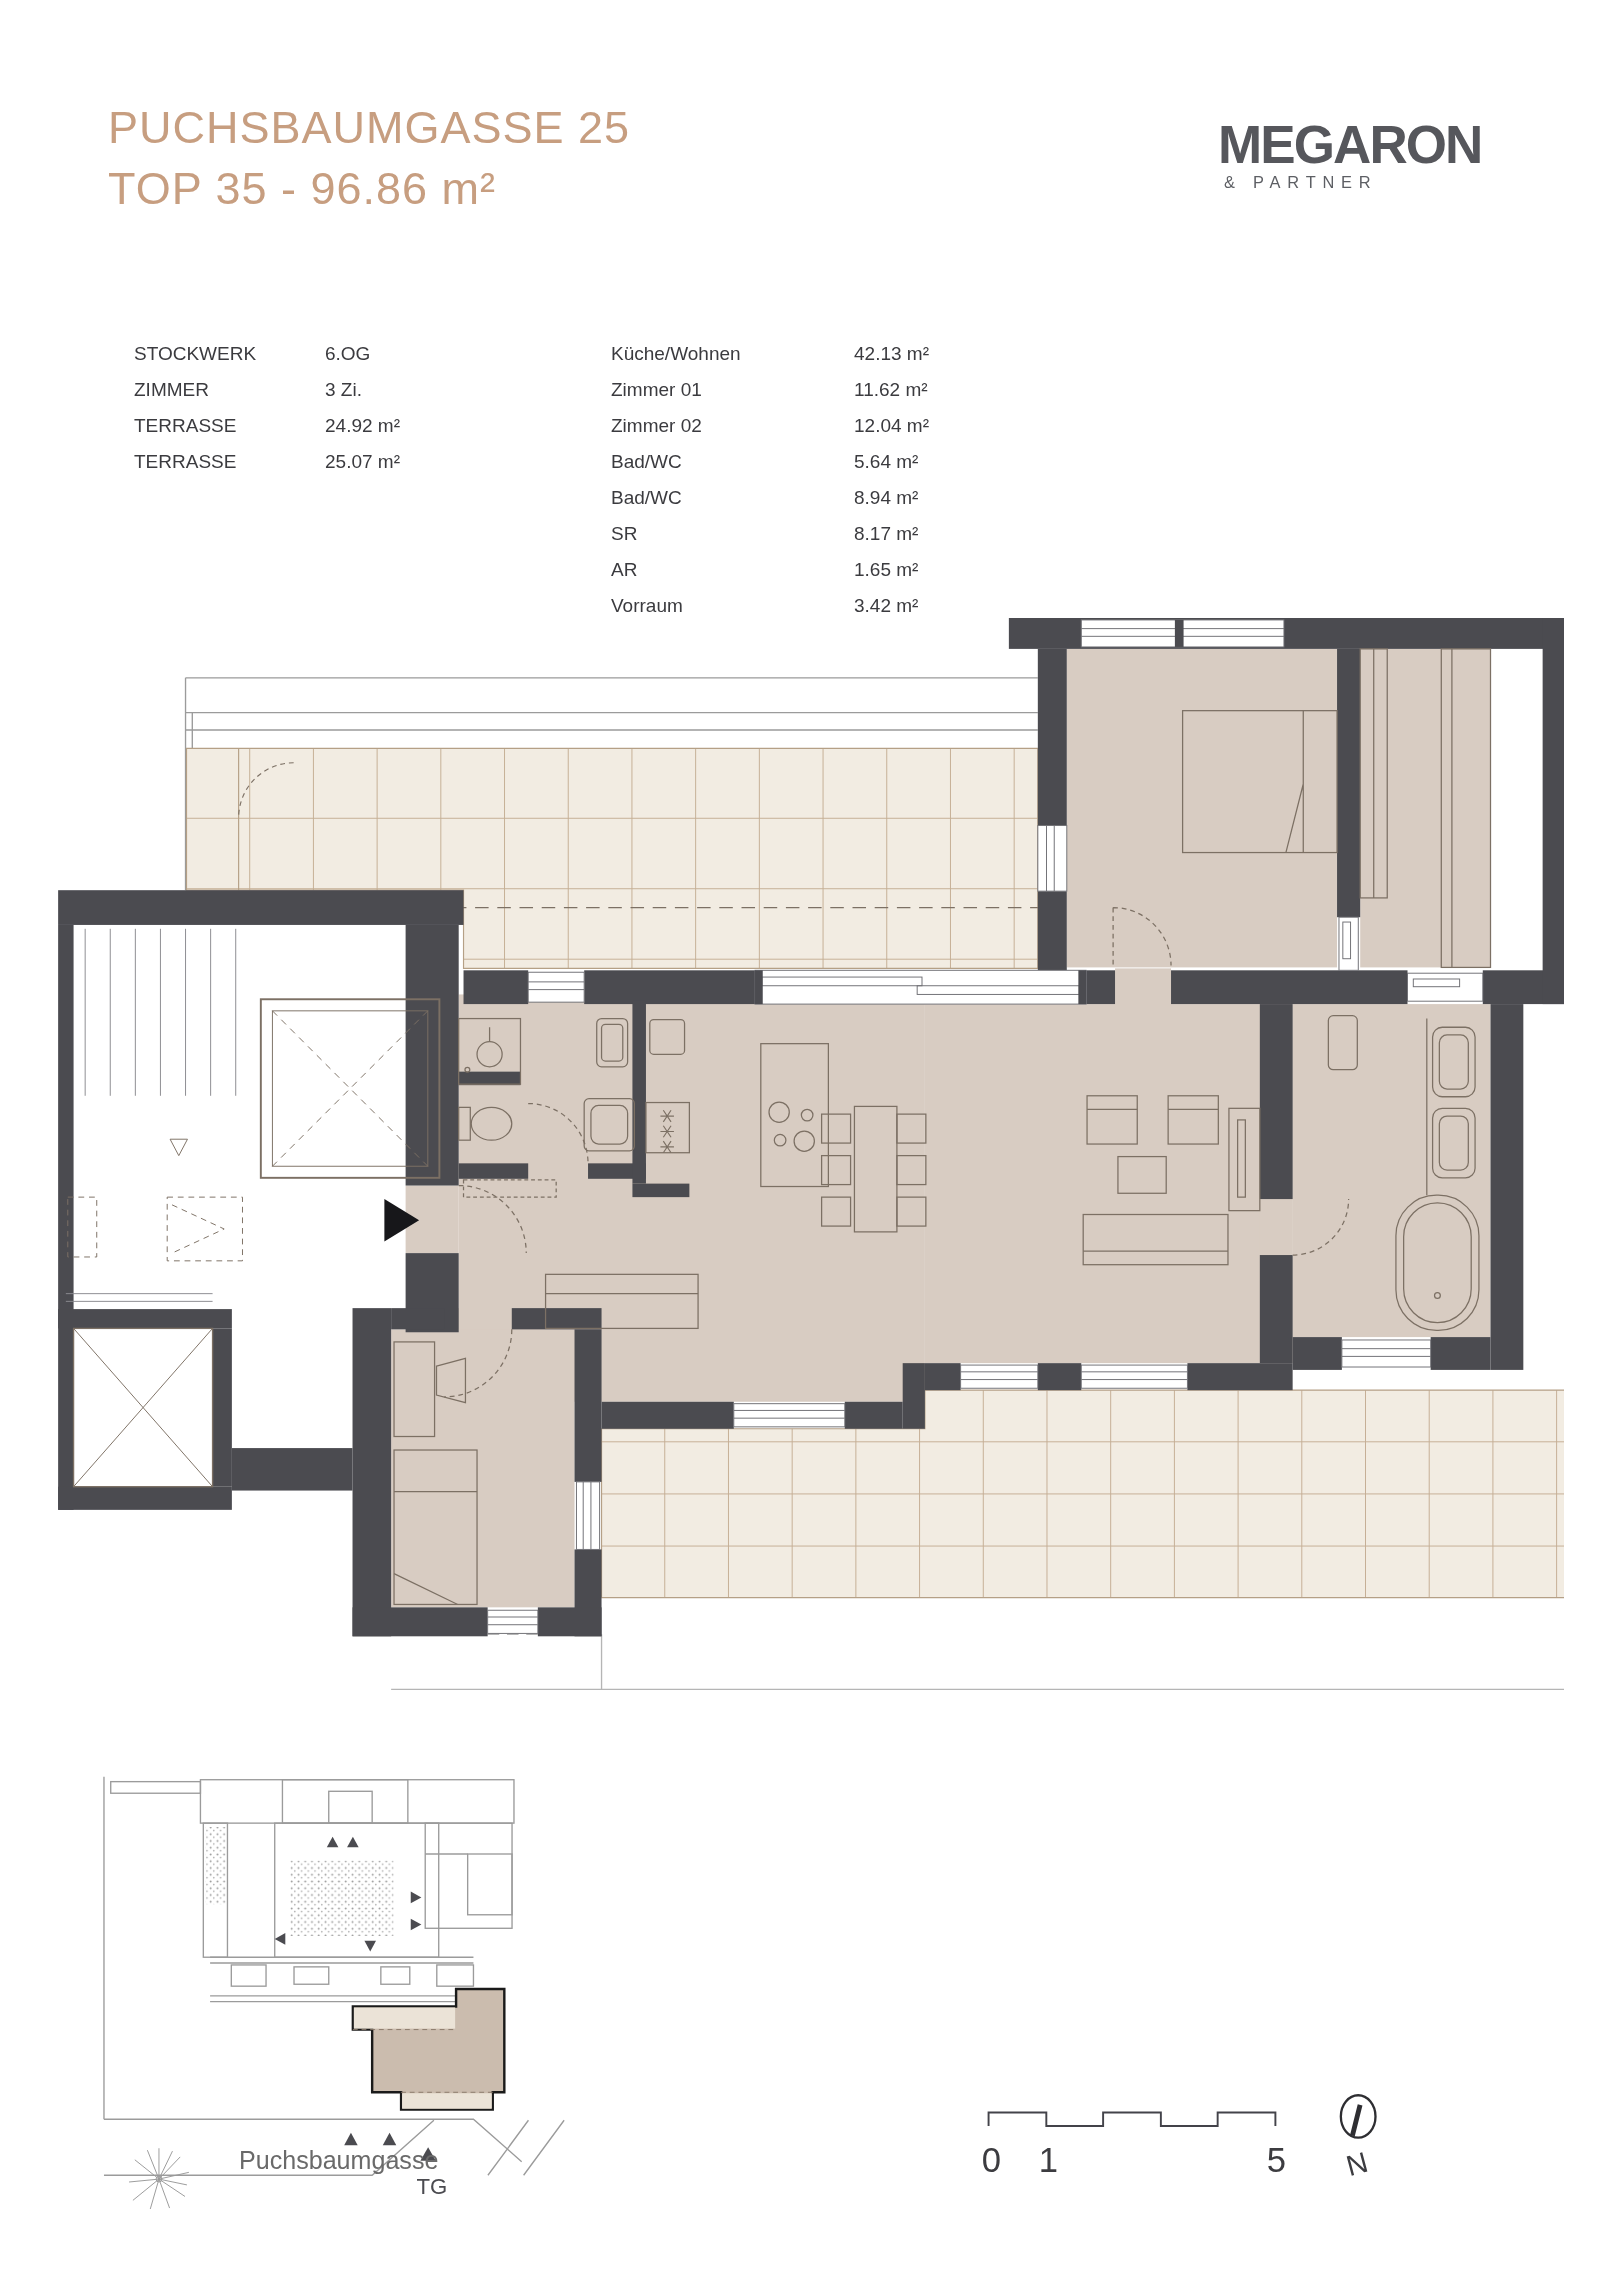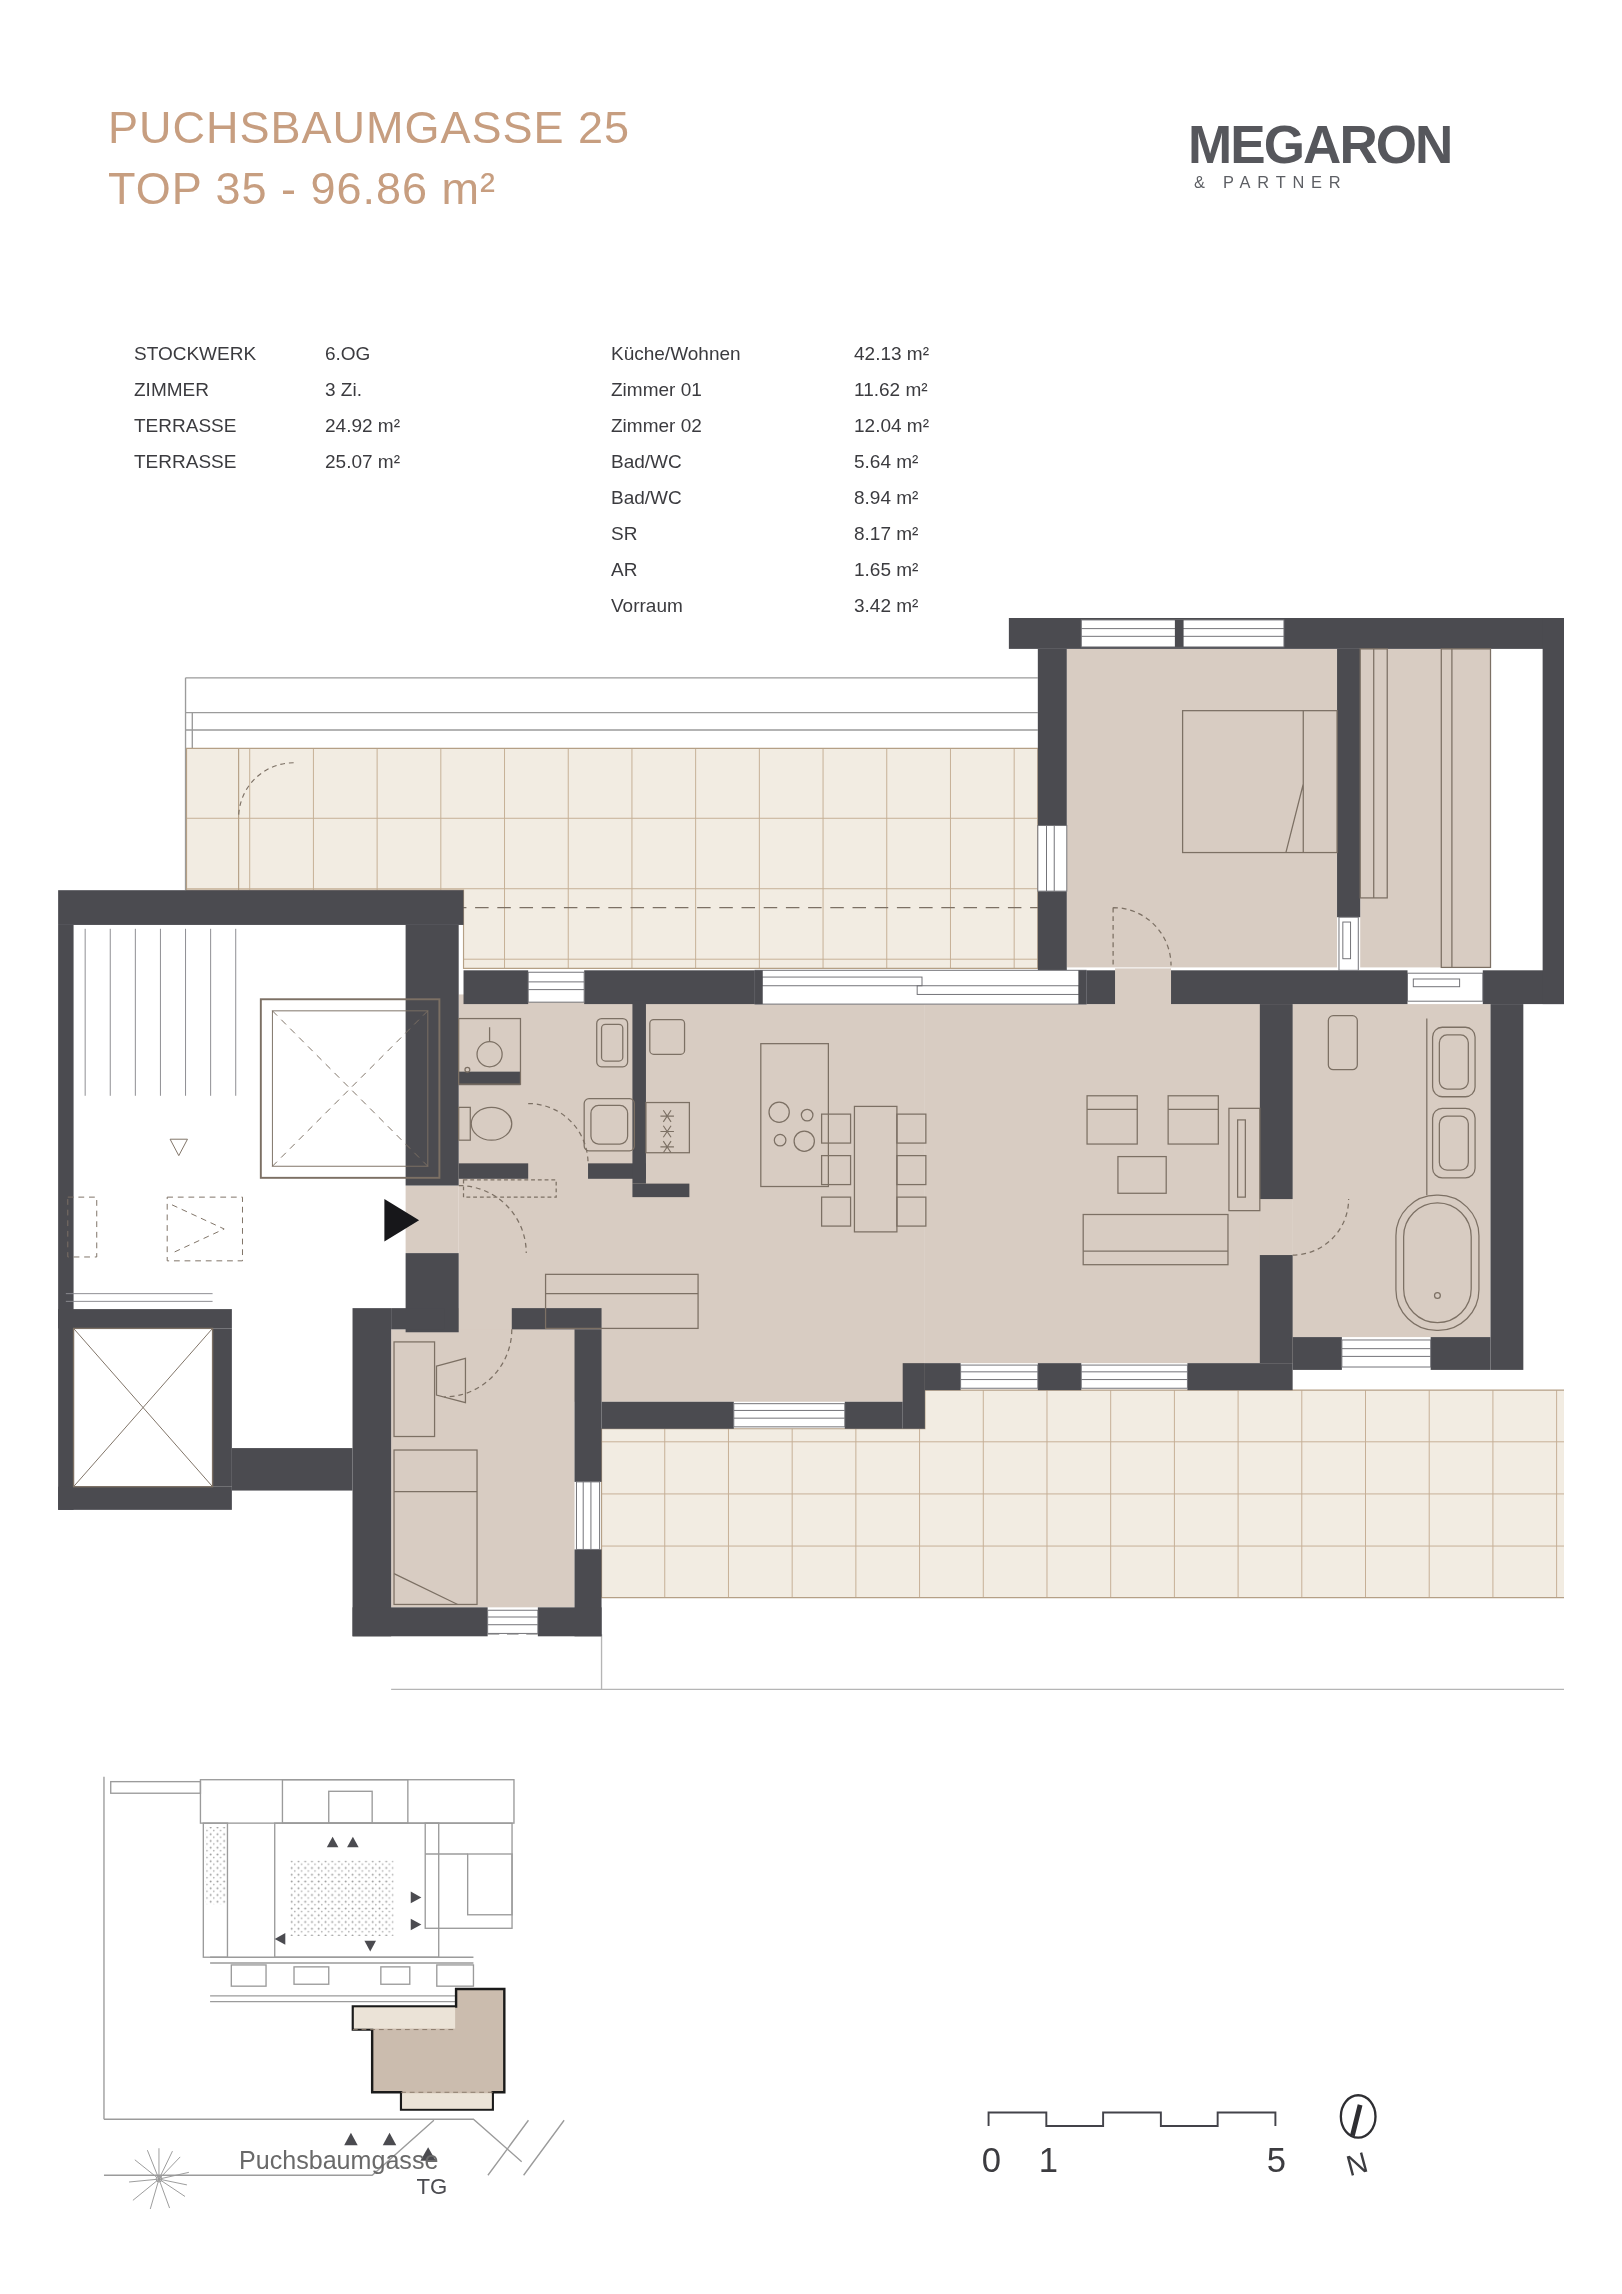--- a/index.html
+++ b/index.html
@@ -1,20 +1,20 @@
 <!DOCTYPE html>
 <html><head>
 <meta charset="utf-8">
 <style>
   html,body{margin:0;padding:0;}
   body{font-family:"Liberation Sans", sans-serif; background:#ffffff;}
   .page{position:relative; width:1622px; height:2294px; background:#fff; overflow:hidden;}
   .title{position:absolute; left:108px; top:97px; font-size:45px; line-height:61px;
          color:#c79e80; letter-spacing:1px; font-weight:400;}
-  .logo{position:absolute; left:1188px; top:120px; color:#56575c;}
+  .logo{position:absolute; left:1218px; top:120px; color:#56575c;}
   .logo .main{font-size:53px; font-weight:700; letter-spacing:-1.9px; line-height:50px;}
   .logo .sub{font-size:16.4px; letter-spacing:6.8px; color:#5d5f64; margin-top:2.9px; margin-left:6px;}
   .datatable{position:absolute; font-size:19px; color:#3b3b3f; line-height:36px;margin-left:26px;}
   .datatable .row{display:flex;}
   .info-table{left:108px; top:336px;}
   .info-table .lbl{width:191px;}
   .rooms-table{left:585px; top:336px;}
   .rooms-table .lbl{width:243px;}
   svg text{font-family:"Liberation Sans", sans-serif;}
   .planwrap{position:absolute; left:58px; top:618px;}

